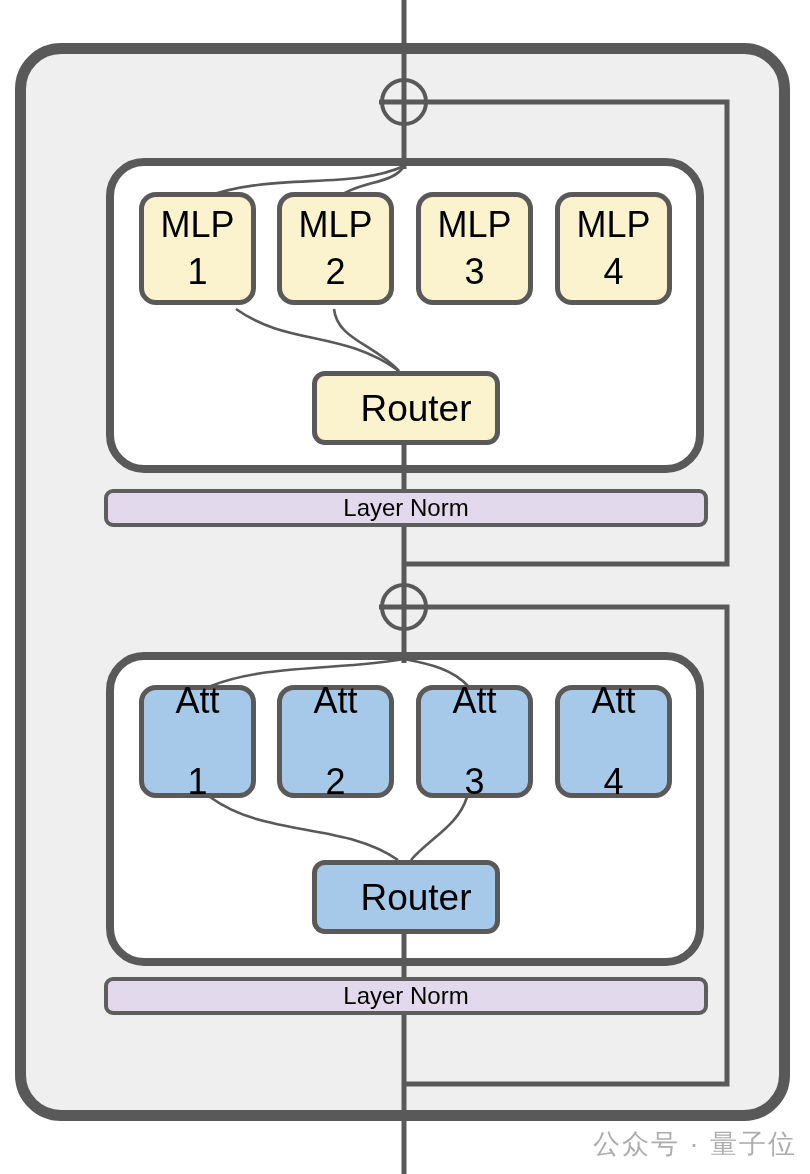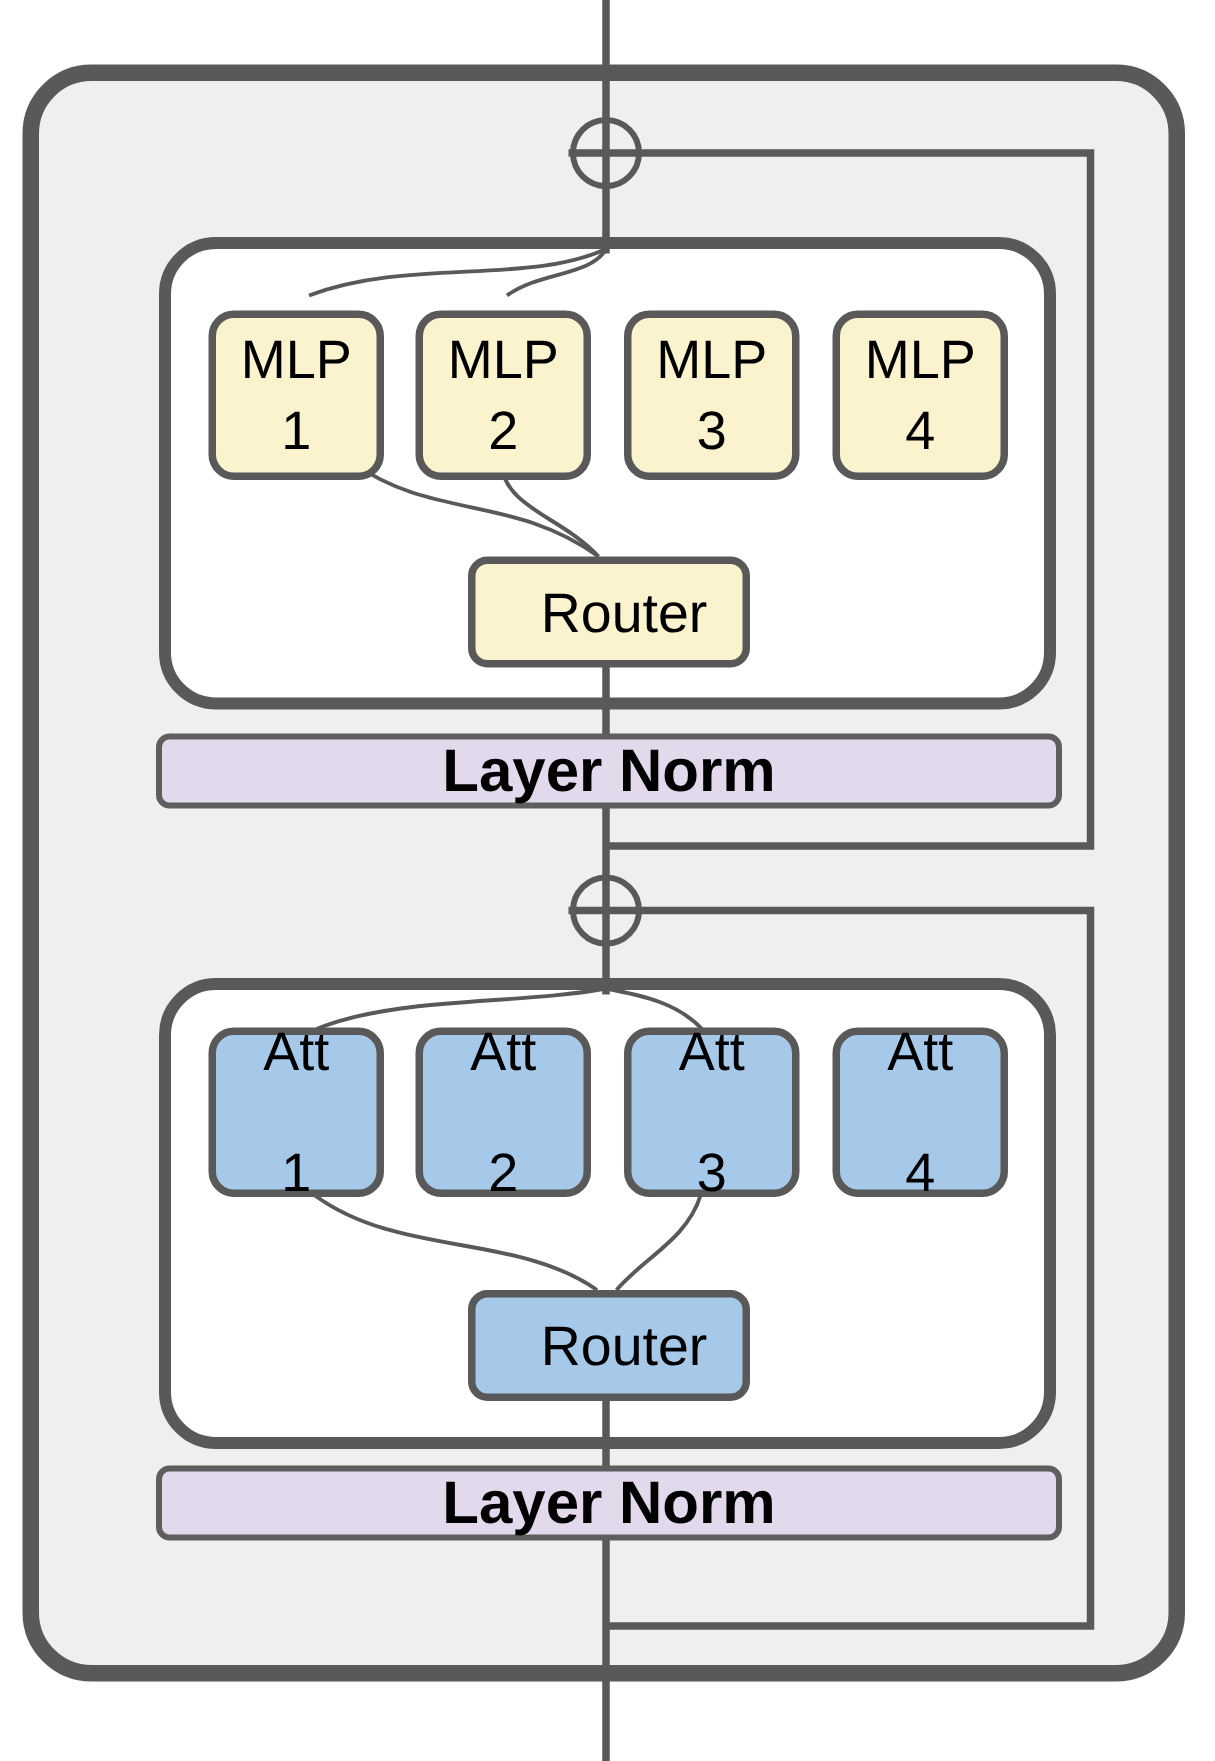--- a/index.html
+++ b/index.html
@@ -33,41 +33,41 @@
     left:106px;width:598px;
     background:var(--group-fill);
     border:8px solid var(--border);
     border-radius:38px;
     box-sizing:border-box;
   }
   .g1{top:158px;height:315px;}
   .g2{top:652px;height:314px;}
   svg.connectors{left:0;top:0;width:810px;height:1174px;pointer-events:none;}
   .ln{
-    left:104px;width:604px;height:50px;
+    left:104px;width:604px;height:38px;
     background:var(--lavender);
     border:4px solid #5e5e5e;
     border-radius:9px;
     box-sizing:border-box;
     display:flex;align-items:center;justify-content:center;
-    font-size:40px;line-height:1;font-weight:bold;
+    font-size:24px;line-height:1;
   }
   .ln1{top:489px;}
   .ln2{top:977px;}
   .expert{
     width:117px;height:113px;
     border:5px solid var(--border);
     border-radius:17px;
     box-sizing:border-box;
     display:flex;flex-direction:column;align-items:center;justify-content:center;
     font-size:36px;line-height:1.28;text-align:center;
   }
   .cream{background:var(--cream);}
   .blue{background:var(--blue);}
-  .row1{top:207px;}
+  .row1{top:192px;}
   .row2{top:685px;gap:35px;}
   .c1{left:139px;} .c2{left:277px;} .c3{left:416px;} .c4{left:555px;}
   .router{
     left:312px;width:188px;
     border:5px solid var(--border);
     border-radius:13px;
     box-sizing:border-box;
     display:flex;align-items:center;justify-content:center;
     font-size:37px;line-height:1;padding-left:20px;
   }
@@ -154,14 +154,27 @@
     <span>3</span>
   </div>
   <div class="expert blue row2 c4">
     <span>Att</span>
     <span>4</span>
   </div>
   <div class="router blue r2">
     <span>Router</span>
   </div>
 
+  <div class="watermark">
+    <svg class="wicon" width="36" height="32" viewBox="0 0 36 32" xmlns="http://www.w3.org/2000/svg">
+      <ellipse cx="21" cy="11" rx="13" ry="10.5" fill="#9d9d9d"></ellipse>
+      <path d="M30 19 L33 25 L25.5 21.5 Z" fill="#9d9d9d"></path>
+      <circle cx="16.5" cy="9" r="1.9" fill="#ffffff"></circle>
+      <circle cx="25.5" cy="9" r="1.9" fill="#ffffff"></circle>
+      <ellipse cx="10" cy="21" rx="9.5" ry="8" fill="#9d9d9d"></ellipse>
+      <path d="M4 27 L2 31.5 L9 29 Z" fill="#9d9d9d"></path>
+      <circle cx="6.8" cy="19.3" r="1.5" fill="#ffffff"></circle>
+      <circle cx="13.2" cy="19.3" r="1.5" fill="#ffffff"></circle>
+    </svg>
+    <span class="wtext">公众号 · 量子位</span>
+  </div>
 
 </div>
 
 </body></html>

